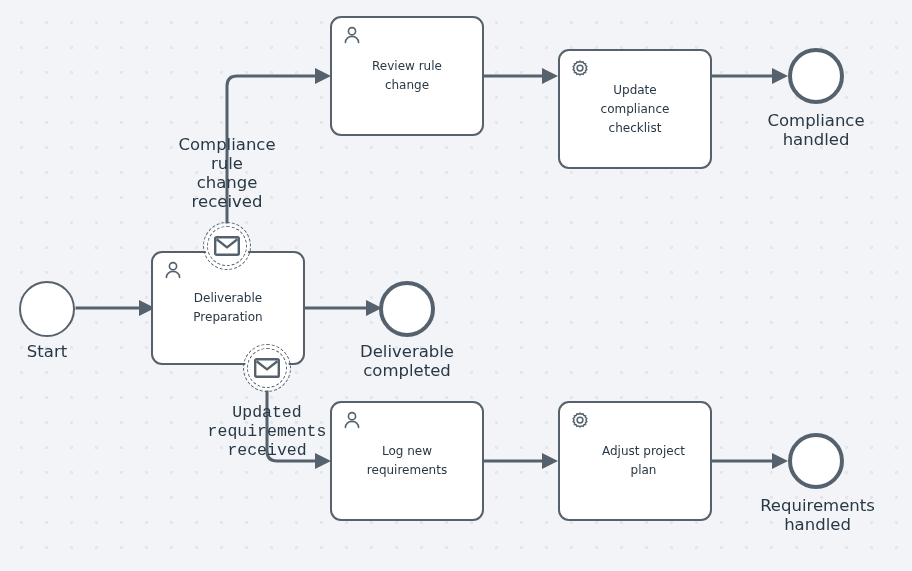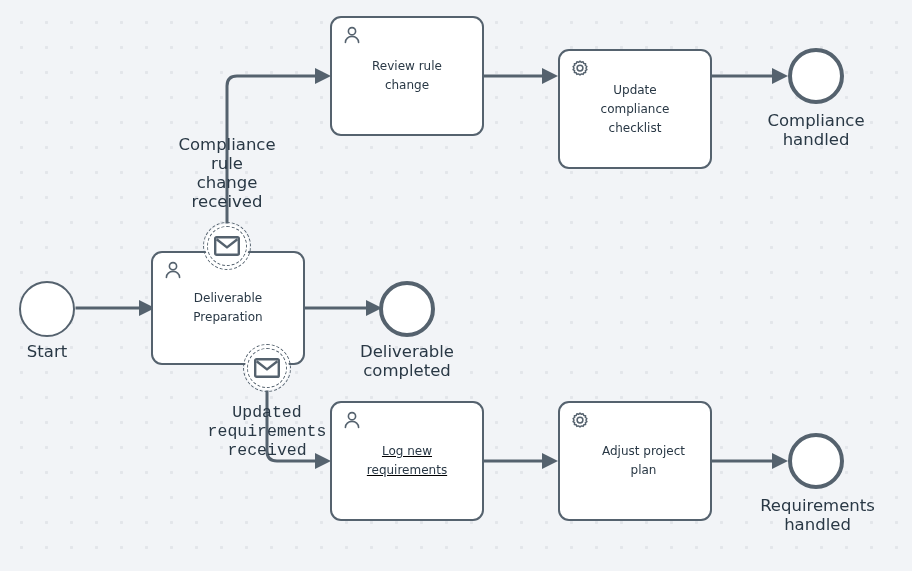--- a/index.html
+++ b/index.html
@@ -261,21 +261,21 @@
     </span>
     <span class="task-label">Update
 compliance
 checklist</span>
   </div>
 
   <div class="event end" style="left:788px; top:48px; width:56px; height:56px;"></div>
   <div class="event-label" style="left:746px; top:111px; width:140px;">Compliance
 handled</div>
 
-  <div class="task" style="left:330px; top:401px; width:154px; height:120px;text-decoration:underline;">
+  <div class="task" style="left:330px; top:401px; width:154px; height:120px;">
     <span class="task-type-icon">
       <svg viewBox="0 0 22 22" width="22" height="22" fill="none" stroke="currentColor" stroke-width="1.6" stroke-linecap="round">
         <circle cx="11" cy="6.2" r="3.6"></circle>
         <path d="M4.4 17.4c0-3.6 3-6 6.6-6s6.6 2.4 6.6 6"></path>
       </svg>
     </span>
     <span class="task-label">Log new
 requirements</span>
   </div>
 

